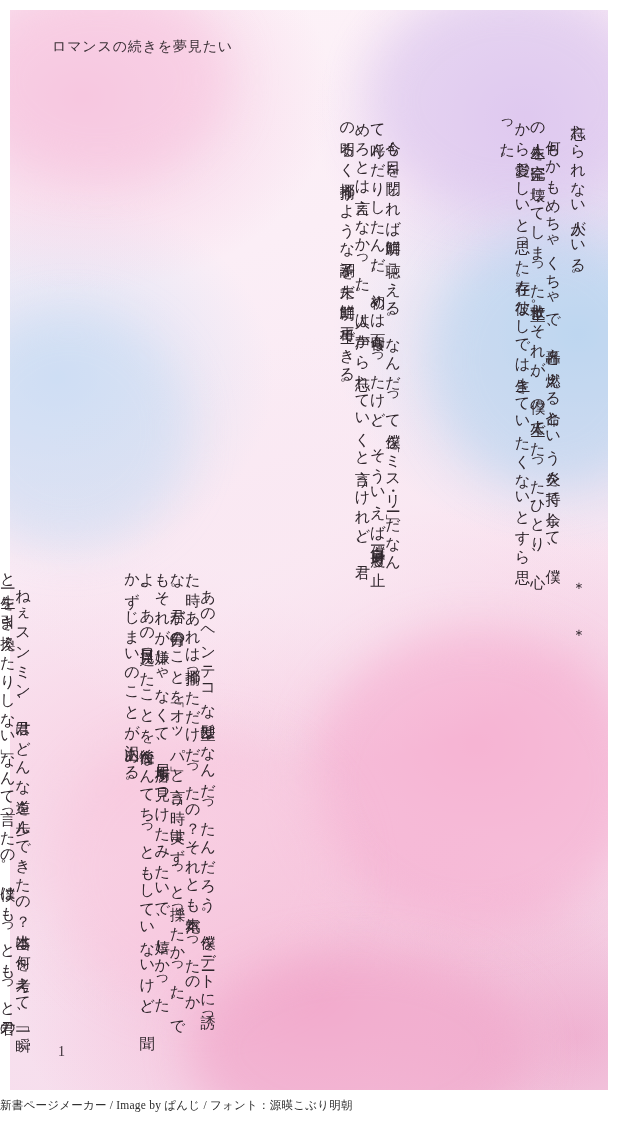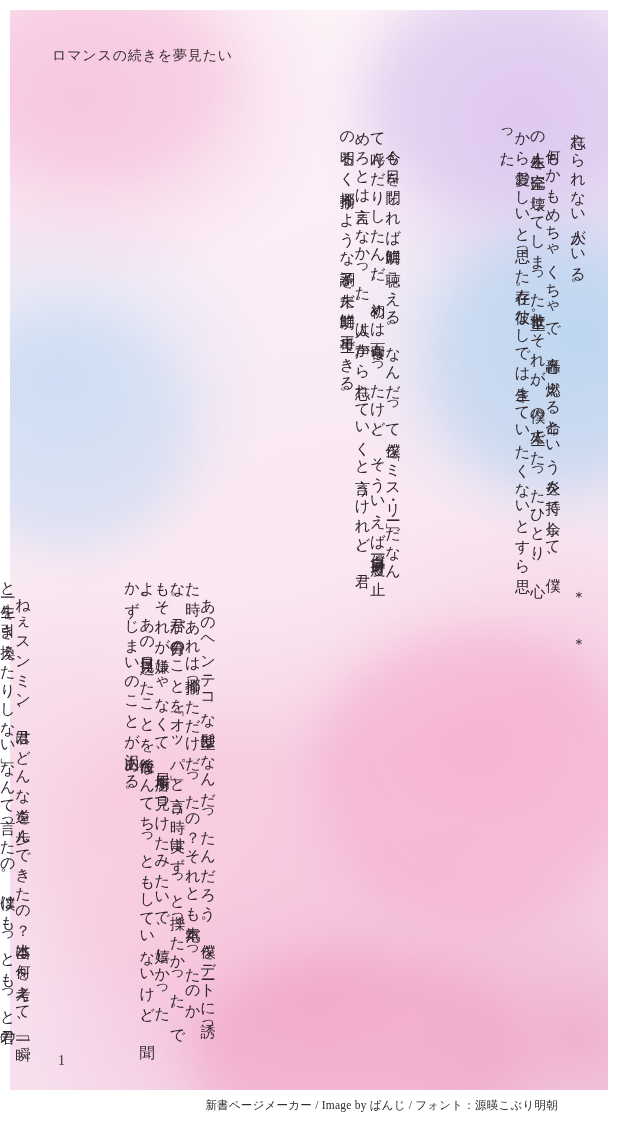--- a/index.html
+++ b/index.html
@@ -39,21 +39,21 @@
   }
   #bg .blot {
     position: absolute;
     border-radius: 50%;
     filter: blur(22px);
   }
   
   #frame {
     position: absolute;
     left: 10px;
-    top: 19px;
+    top: 10px;
     width: 598px;
     height: 1080px;
     text-decoration: underline;
   }
   #header-title {
     position: absolute;
     left: 42px;
     top: 28px;
     font-size: 14px;
     color: #3a3036;
@@ -99,25 +99,24 @@
     left: 48px;
     bottom: 30px;
     font-size: 14px;
     color: #3a3036;
   }
   #footer {
     position: absolute;
     left: 0;
     top: 1098px;
     width: 548px;
-    text-align: right;
+    text-align: left;
     font-size: 11.5px;
     color: #2b2b2b;
     letter-spacing: 0.02em;
-    margin-left: 10px;
   }
 </style>
 </head>
 <body>
 
 <div id="page">
 
   <div id="bg">
     <div class="blot" style="left:-40px;top:-30px;width:260px;height:200px;background:rgba(247,197,222,0.55);"></div>
     <div class="blot" style="left:360px;top:-20px;width:280px;height:220px;background:rgba(215,196,238,0.5);"></div>

